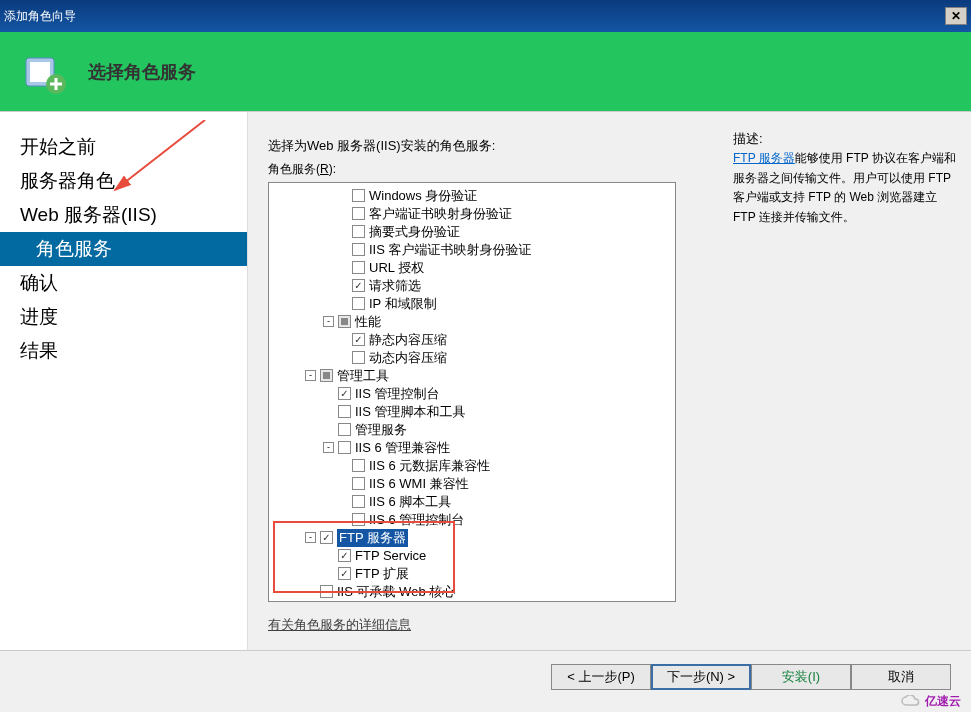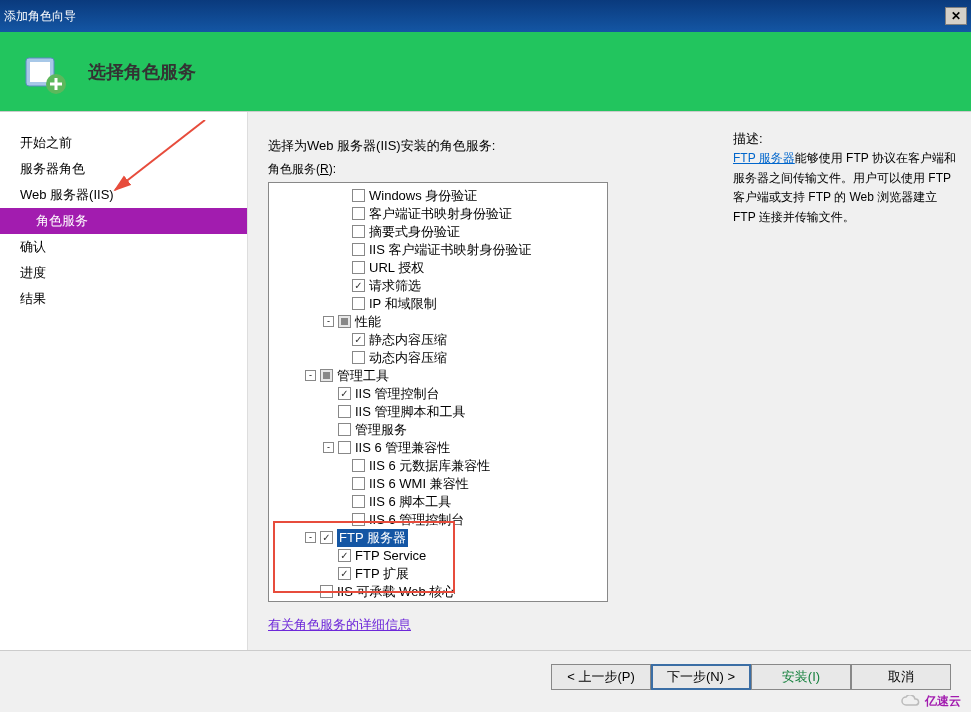--- a/index.html
+++ b/index.html
@@ -6,45 +6,45 @@
 body { background: #f0f0f0; width: 971px; height: 712px; position: relative; overflow: hidden; }
 .window { width: 971px; height: 712px; background: #f0f0f0; }
 .titlebar { background: linear-gradient(to bottom, #0a3a7d, #1456a4); color: #fff; height: 22px; display: flex; align-items: center; padding: 16px 4px; justify-content: space-between; }
 .titlebar-text { font-size: 12px; }
 .close-btn { width: 22px; height: 18px; background: #d4d0c8; border: 1px solid #808080; display: flex; align-items: center; justify-content: center; font-weight: bold; color: #000; cursor: pointer; }
 .header { height: 80px; background: #22c55e; border-bottom: 1px solid #ccc; display: flex; align-items: center; padding: 0 20px; }
 .header-icon { width: 48px; height: 48px; margin-right: 20px; }
 .header-title { font-size: 18px; font-weight: bold; color: #333; }
 .body { display: flex; height: 538px; }
 .sidebar { width: 248px; background: #fff; padding: 18px 0; border-right: 1px solid #ddd; }
-.sidebar-item { padding: 4px 20px; font-size: 13px; cursor: pointer; }
+.sidebar-item { padding: 4px 20px; font-size: 19px; cursor: pointer; }
 .sidebar-item.indent { padding-left: 36px; }
-.sidebar-item.selected { background: #a21caf; color: #fff; }
+.sidebar-item.selected { background: #0369a1; color: #fff; }
 .arrow-line { position: absolute; left: 105px; top: 120px; width: 110px; height: 80px; pointer-events: none; }
 .main { flex: 1; display: flex; padding: 18px 10px 10px 20px; }
 .left-pane { flex: 1; display: flex; flex-direction: column; justify-content: center; }
 .instruction { margin-bottom: 6px; font-size: 13px; }
 .access-label { margin-bottom: 4px; font-size: 13px; }
 .access-label u { text-decoration: underline; }
-.tree-container { border: 1px solid #888; background: #fff; position: relative; height: 420px; width: 340px; }
+.tree-container { border: 1px solid #888; background: #fff; position: relative; height: 420px; width: 408px; }
 .tree-scroll { overflow-y: scroll; overflow-x: hidden; height: 100%; }
 .tree { padding: 4px 0 4px 6px; }
 .tree-node { display: flex; align-items: center; height: 18px; white-space: nowrap; }
 .expander { width: 11px; height: 11px; border: 1px solid #888; display: flex; align-items: center; justify-content: center; font-size: 9px; line-height: 1; margin-right: 4px; cursor: pointer; background: #fff; }
 .expander-spacer { width: 15px; display: inline-block; }
 .checkbox { width: 13px; height: 13px; border: 1px solid #888; background: #fff; margin-right: 4px; display: inline-flex; align-items: center; justify-content: center; font-size: 10px; color: #333; cursor: pointer; }
 .checkbox.partial { background: #e8e8e8; }
 .checkbox.partial::after { content: ""; width: 7px; height: 7px; background: #888; }
 .tree-label { font-size: 13px; }
 .tree-label.selected { background: #1456a4; color: #fff; padding: 0 2px; }
 .indent-2 { padding-left: 30px; }
 .indent-3 { padding-left: 48px; }
 .indent-4 { padding-left: 62px; }
 .red-box { position: absolute; border: 2px solid #e74c3c; pointer-events: none; }
-.more-link { color: #6d28d9; text-decoration: underline; margin-top: 14px; cursor: pointer; font-size: 13px; display: inline-block; }
+.more-link { color: #404040; text-decoration: underline; margin-top: 14px; cursor: pointer; font-size: 13px; display: inline-block; }
 .right-pane { width: 248px; padding-left: 20px; }
 .desc-title { font-size: 13px; margin-bottom: 0; }
 .desc-text { font-size: 13px; line-height: 1.5; }
 .desc-text a { color: #0066cc; text-decoration: underline; cursor: pointer; }
 .footer { height: 52px; border-top: 1px solid #ccc; display: flex; align-items: center; justify-content: flex-end; padding: 0 20px; gap: 0; }
 .btn { width: 100px; height: 26px; border: 1px solid #888; background: #e8e8e8; cursor: pointer; font-size: 13px; }
 .btn:disabled { color: #15803d; cursor: default; }
 .btn.default { border: 2px solid #3b6ea5; }
 .watermark { position: absolute; right: 10px; bottom: 2px; color: #a21caf; font-size: 14px; font-weight: bold; display: flex; align-items: center; gap: 4px; }
 </style>

